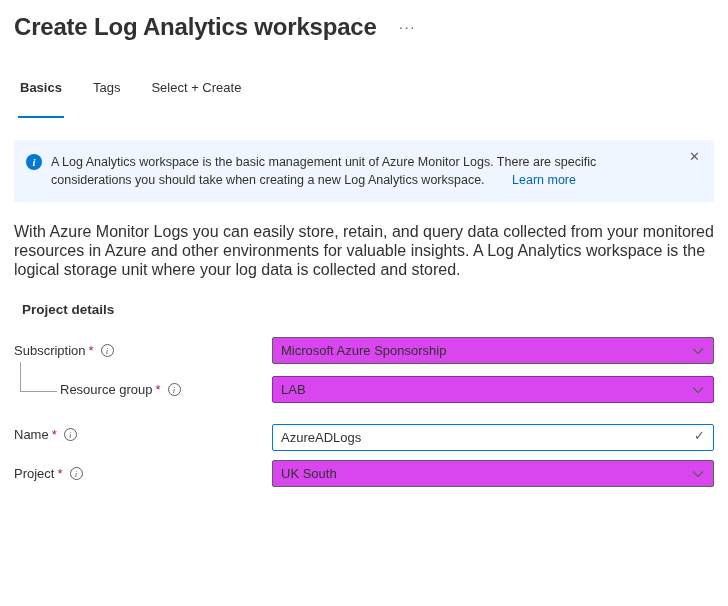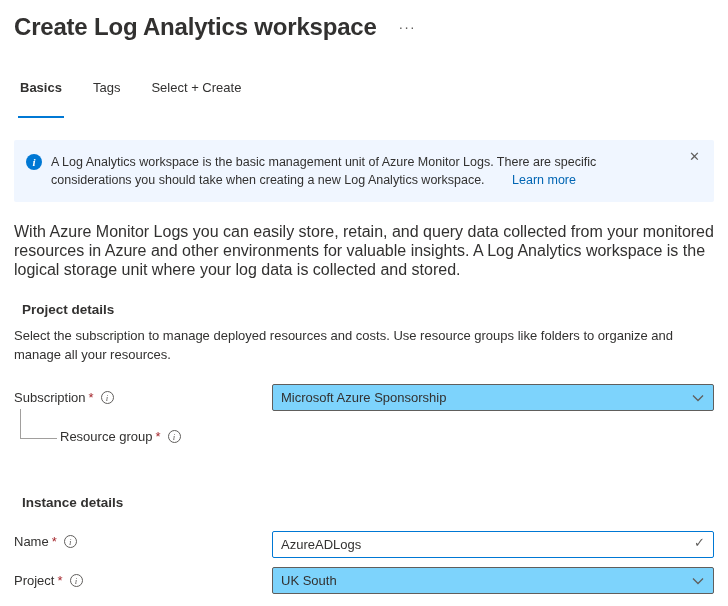--- a/index.html
+++ b/index.html
@@ -38,21 +38,21 @@
   .project-heading { margin-top: 23px; }
   .section-desc { margin-top: 9px; font-size: 13px; line-height: 19px; max-width: 690px; }
 
   
   .fields { margin-top: 20px; position: relative; }
   .field-row { display: flex; align-items: center; height: 27px; margin-bottom: 12px; }
   .label-col { flex: 0 0 258px; display: flex; align-items: center; font-size: 13px; color: #323130; text-align: center; }
   .label-col.indent { padding-left: 46px; }
   .req { color: #a4262c; margin-left: 3px; }
   .info-dot { width: 13px; height: 13px; border: 1px solid #605e5c; border-radius: 50%; color: #605e5c; font-size: 9px; font-style: italic; display: inline-flex; align-items: center; justify-content: center; margin-left: 7px; cursor: pointer; font-family: "Liberation Serif", serif; flex: 0 0 auto; }
-  .control { position: relative; flex: 1 1 auto; height: 27px; border: 1px solid #605e5c; border-radius: 2px; background: #7dd3fc; display: flex; align-items: center; padding: 0 30px 0 8px; font-size: 13px; color: #323130; cursor: pointer; }
+  .control { position: relative; flex: 1 1 auto; height: 27px; border: 1px solid #605e5c; border-radius: 2px; background: #d946ef; display: flex; align-items: center; padding: 0 30px 0 8px; font-size: 13px; color: #323130; cursor: pointer; }
   .control.purple { border: 1.5px solid #8a2da5; }
   .chevron { position: absolute; right: 9px; top: 50%; transform: translateY(-50%); display: flex; }
   .text-input { position: relative; flex: 1 1 auto; height: 22px; }
   .text-input input { width: 100%; height: 27px; border: 1.5px solid #0078d4; border-radius: 2px; padding: 0 30px 0 8px; font-size: 13px; font-family: "Liberation Sans", sans-serif; color: #323130; outline: none; }
   .check-icon { position: absolute; right: 9px; top: 50%; transform: translateY(-50%); color: #605e5c; font-size: 13px; }
 
   
   .connector { position: absolute; left: 6px; top: 25px; width: 37px; height: 30px; border-left: 1px solid #a19f9d; border-bottom: 1px solid #a19f9d; }
 
   .create-new-wrap { margin-left: 258px; margin-top: 0px; height: 16px; }
@@ -79,21 +79,20 @@
 
   <div class="banner">
     <span class="banner-icon">i</span>
     <span class="banner-text"><span>A Log Analytics workspace is the basic management unit of Azure Monitor Logs. There are specific considerations you should take when creating a new Log Analytics workspace. </span><a class="banner-link">Learn more</a></span>
     <button class="banner-close">✕</button>
   </div>
 
   <p class="intro">With Azure Monitor Logs you can easily store, retain, and query data collected from your monitored resources in Azure and other environments for valuable insights. A Log Analytics workspace is the logical storage unit where your log data is collected and stored.</p>
 
   <h3 class="section-heading project-heading">Project details</h3>
-  <p class="section-desc">Select the subscription to manage deployed resources and costs. Use resource groups like folders to organize and manage all your resources.</p>
 
   <div class="fields">
     <div class="connector"></div>
 
     <div class="field-row">
       <div class="label-col">
         <span>Subscription</span>
         <span class="req">*</span>
         <span class="info-dot">i</span>
       </div>
@@ -106,25 +105,32 @@
         </span>
       </div>
     </div>
 
     <div class="field-row">
       <div class="label-col indent">
         <span>Resource group</span>
         <span class="req">*</span>
         <span class="info-dot">i</span>
       </div>
+      <div class="control purple">
+        <span>LAB</span>
+        <span class="chevron">
+          <svg width="12" height="8" viewBox="0 0 12 8">
+              <polyline points="1,1.5 6,6.5 11,1.5" fill="none" stroke="#605e5c" stroke-width="1.3"></polyline>
+            </svg>
+        </span>
+      </div>
     </div>
 
   </div>
 
-  <h3 class="section-heading instance-heading">Instance details</h3>
 
   <div class="fields instance-fields">
 
     <div class="field-row">
       <div class="label-col">
         <span>Name</span>
         <span class="req">*</span>
         <span class="info-dot">i</span>
       </div>
       <div class="text-input">

